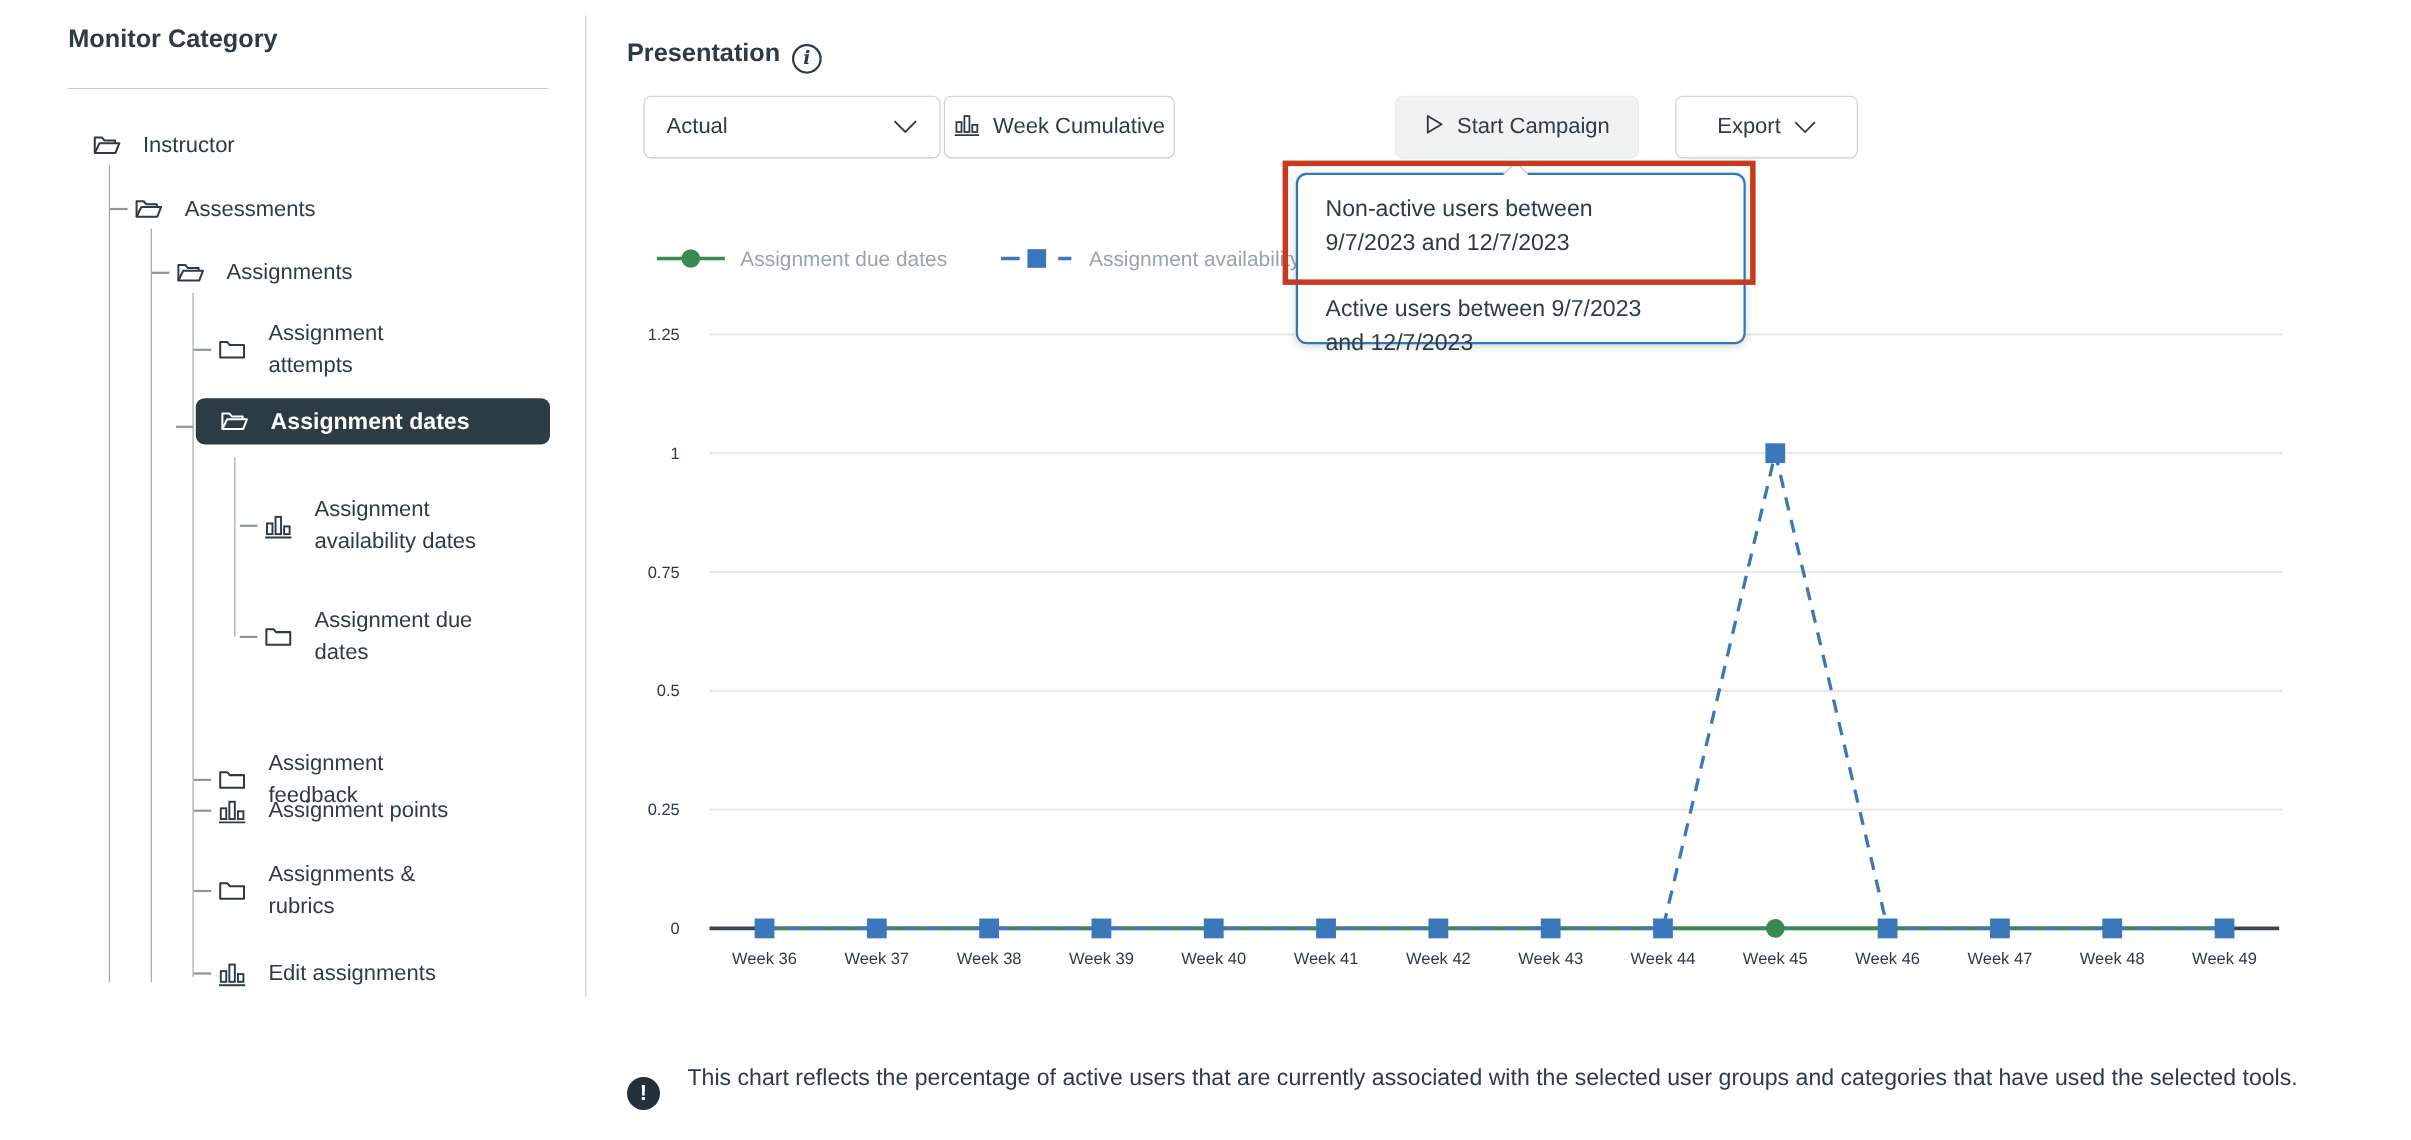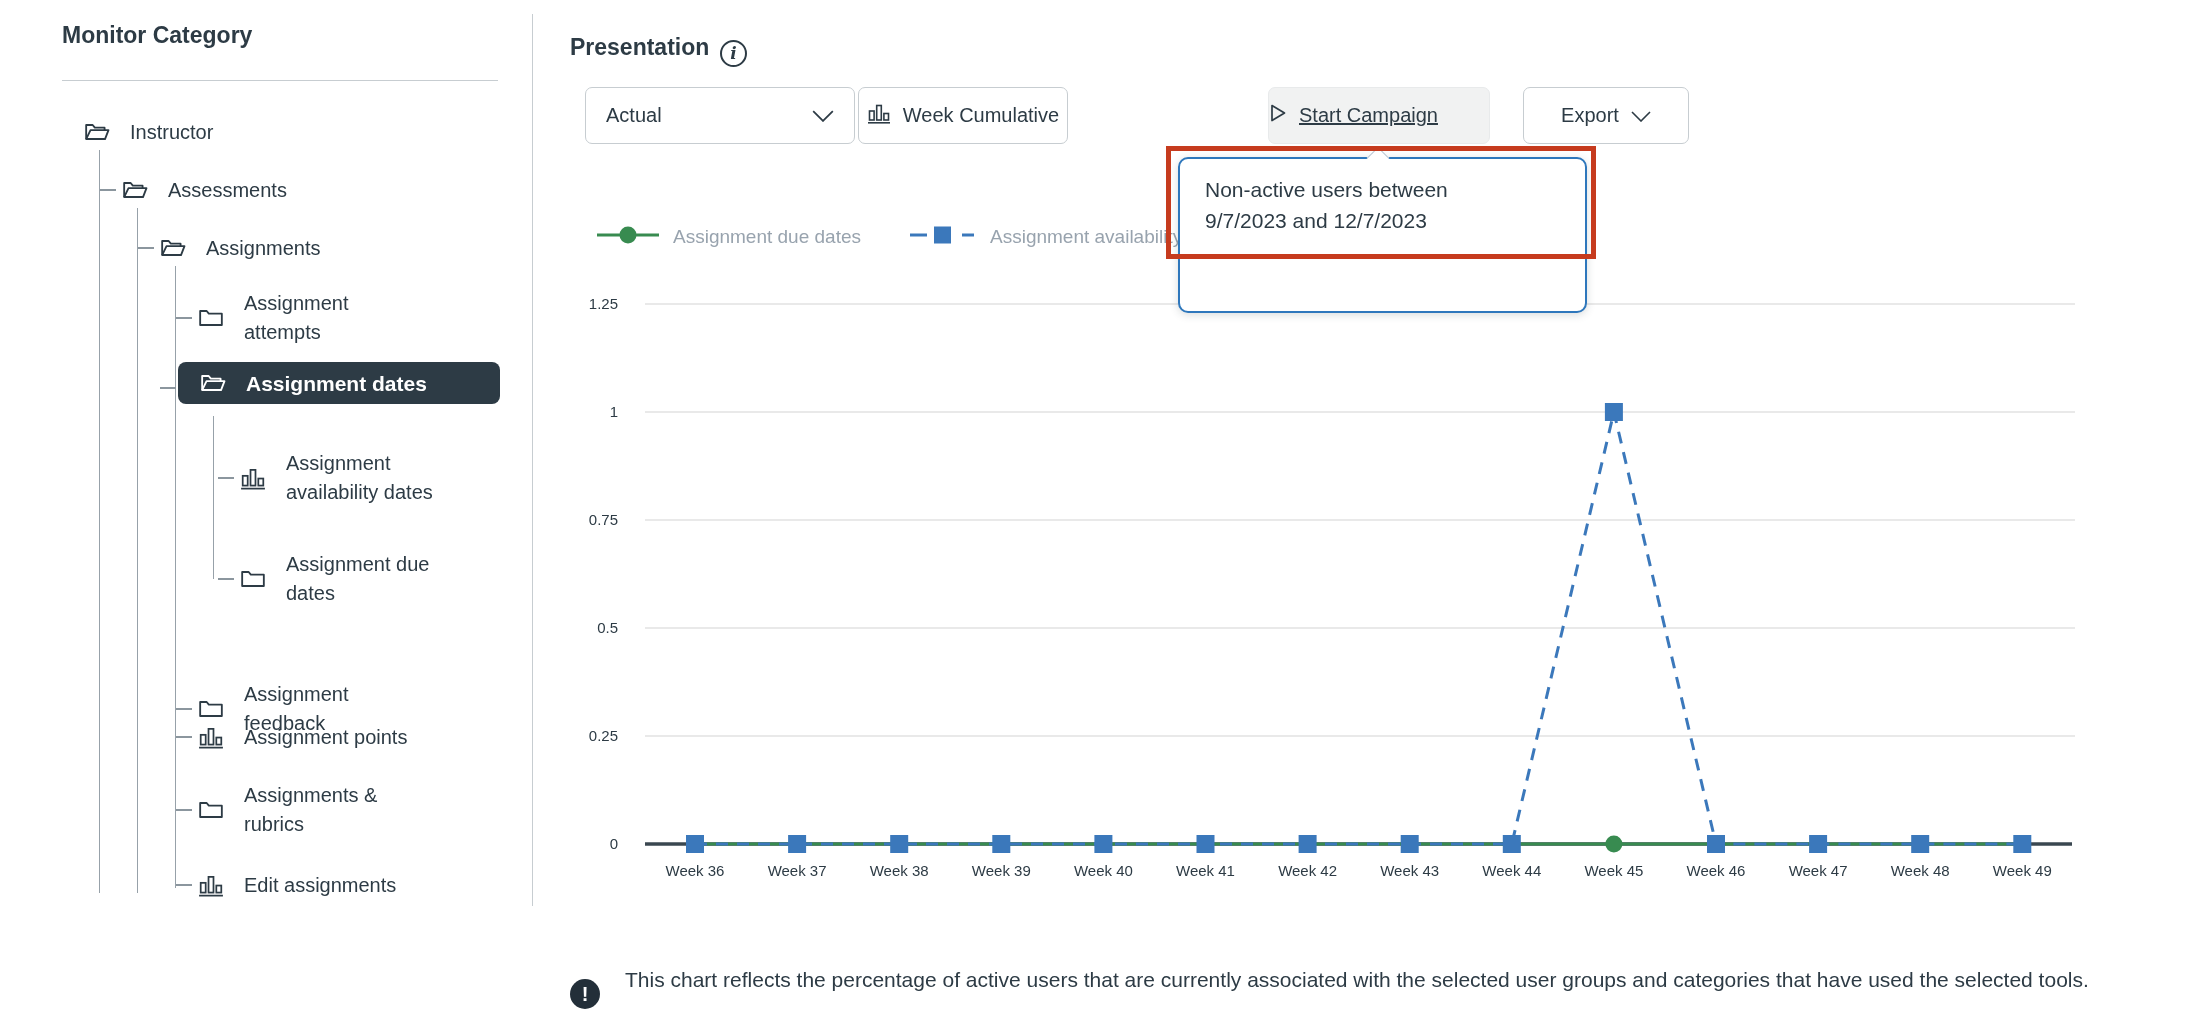--- a/index.html
+++ b/index.html
@@ -44,21 +44,21 @@
   
   .section-title { position:absolute; left:570px; top:34px; font-size:23px; font-weight:700; }
   .info-icon { position:absolute; left:720px; top:40px; width:27px; height:27px; border:2px solid #2D3B45; border-radius:50%;
                font-family:"DejaVu Serif","Liberation Serif",serif; font-style:italic; font-size:17px; font-weight:700;
                display:flex; align-items:center; justify-content:center; padding-bottom:2px; }
 
   .ctrl { position:absolute; top:87px; height:57px; background:#fff; border:1px solid #C7CDD1; border-radius:7px;
           display:flex; align-items:center; font-size:20px; color:#2D3B45; }
   .select-actual { left:567px; width:270px; padding:0 20px; justify-content:space-between;margin-left:18px; }
   .btn-cumulative { left:858px; width:210px; justify-content:center; gap:12px; }
-  .btn-start { left:1268px; width:222px; justify-content:flex-start; gap:12px; background:#F1F2F2; border-color:#E8EAEB;text-decoration:underline; }
+  .btn-start { left:1268px; width:222px; justify-content:center; gap:12px; background:#F1F2F2; border-color:#E8EAEB; }
   .btn-export { left:1523px; width:166px; justify-content:center; gap:12px; }
 
   
   .popup { position:absolute; left:1178px; top:157px; width:409px; height:156px; background:#fff;
            border:2px solid #2E77BC; border-radius:10px; box-shadow:0 2px 8px rgba(45,59,69,.18); z-index:20; }
   .popup .caret { position:absolute; left:190px; top:-9px; width:16px; height:16px; background:#fff;
                   border-left:1px solid #B9C7D4; border-top:1px solid #B9C7D4; transform:rotate(45deg); }
   .popup .opt { padding:15px 76px 14px 25px; font-size:21px; line-height:31px; color:#2D3B45; cursor:pointer; }
   .annotation { position:absolute; left:1166px; top:146px; width:430px; height:113px; border:5px solid #C63B1E; z-index:30; pointer-events:none; }
 
@@ -336,19 +336,20 @@
           <rect x="1044.9" y="133" width="18" height="18" fill="#3B78BB"></rect>
           <rect x="1147" y="565" width="18" height="18" fill="#3B78BB"></rect>
           <rect x="1249.1" y="565" width="18" height="18" fill="#3B78BB"></rect>
           <rect x="1351.1999999999998" y="565" width="18" height="18" fill="#3B78BB"></rect>
           <rect x="1453.3" y="565" width="18" height="18" fill="#3B78BB"></rect>
         </svg></div>
 
     <div class="popup">
       <span class="caret"></span>
       <div class="opt">Non-active users between 9/7/2023 and 12/7/2023</div>
+      <div class="opt">Active users between 9/7/2023 and 12/7/2023</div>
     </div>
     <div class="annotation"></div>
 
     <span class="note-icon">!</span>
     <p class="note-text">This chart reflects the percentage of active users that are currently associated with the selected user groups and categories that have used the selected tools.</p>
   </main>
 </div>
 
 </body></html>

